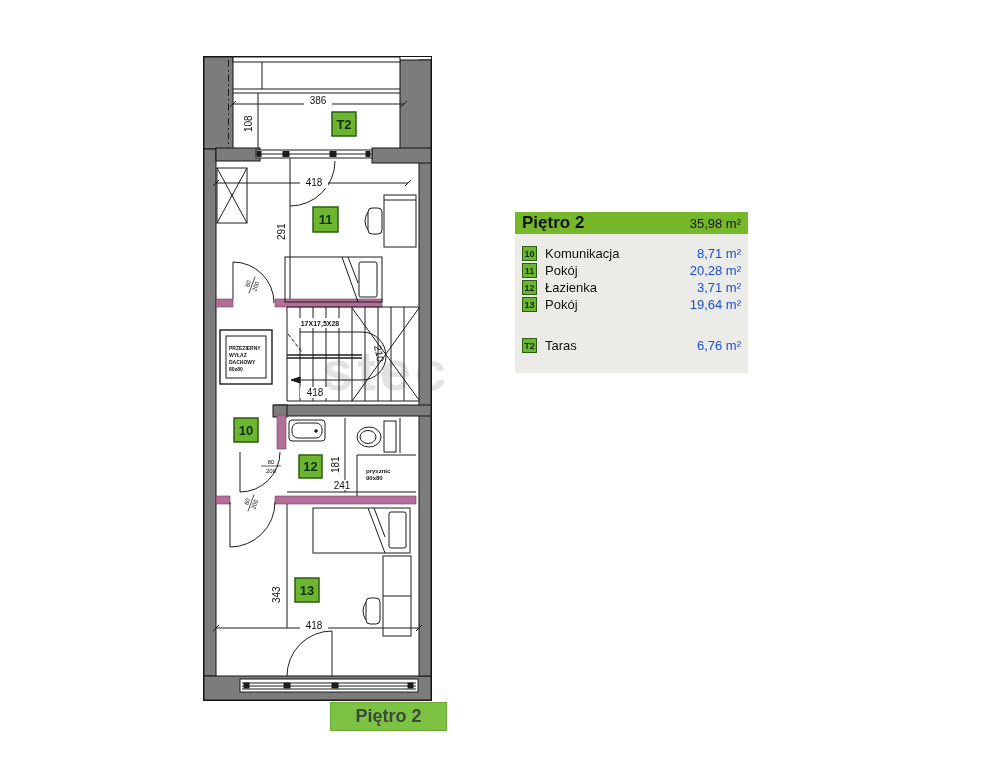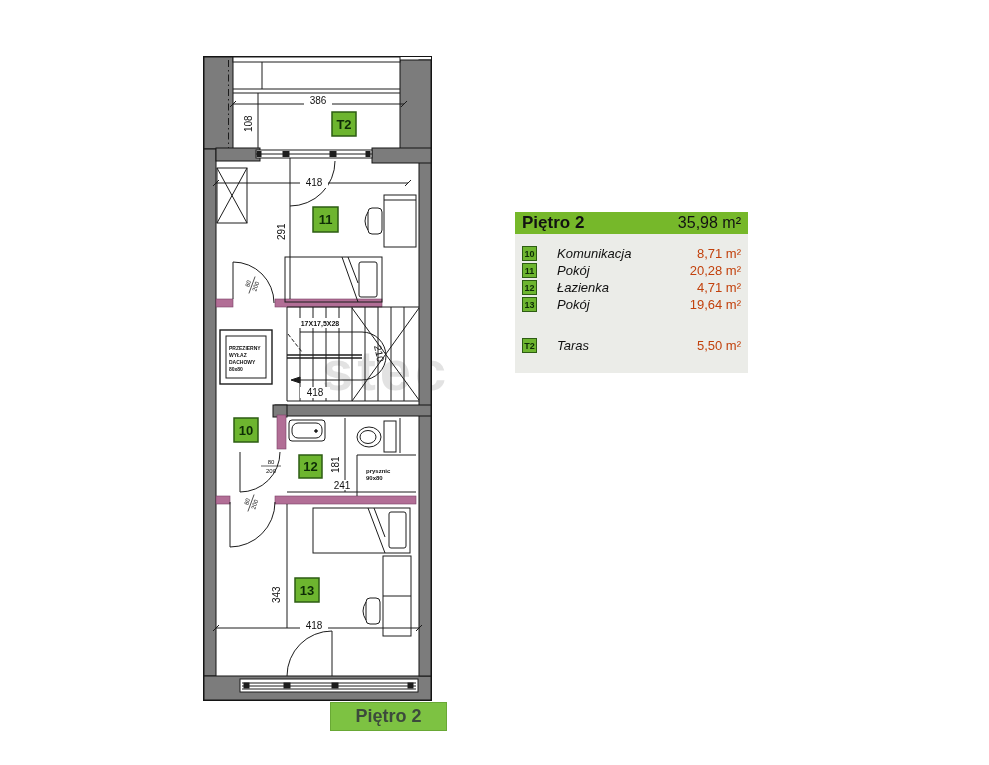--- a/index.html
+++ b/index.html
@@ -7,28 +7,28 @@
 
   
   .watermark{position:absolute;left:322px;top:338px;width:220px;font-size:56px;font-weight:bold;
     color:#9a9a9a;opacity:.28;letter-spacing:4px;pointer-events:none;}
 
   
   .legend{position:absolute;left:515px;top:212px;width:233px;height:161px;background:#ebece8;
     box-shadow:0 1px 0 #f6f6f4 inset;}
   .legend-header{height:22px;background:#76b82a;display:flex;align-items:center;padding:0 7px;}
   .legend-title{font-size:17px;font-weight:bold;color:#121212;flex:0 0 auto;}
-  .legend-total{margin-left:auto;font-size:16px;color:#121212;}
+  .legend-total{margin-left:auto;font-size:13px;color:#121212;}
   .legend-rows{padding:11px 7px 0 7px;}
   .legend-row{display:flex;align-items:center;height:17px;}
   .legend-row.terrace{margin-top:24px;}
   .badge{width:13px;height:13px;background:#6db52f;border:1px solid #2d5c13;color:#0e2c06;
     font-size:9px;font-weight:bold;display:flex;align-items:center;justify-content:center;flex:0 0 auto;}
-  .legend-name{margin-left:20px;font-size:13px;color:#101010;font-style:italic;}
-  .legend-area{margin-left:auto;font-size:13px;color:#c2410c;}
+  .legend-name{margin-left:8px;font-size:13px;color:#101010;}
+  .legend-area{margin-left:auto;font-size:13px;color:#1d4ed8;}
 
   
   .floor-caption{position:absolute;left:330px;top:702px;width:117px;height:29px;background:#7dc242;
     border:1px solid #69a835;box-sizing:border-box;display:flex;align-items:center;justify-content:center;
     font-size:18px;font-weight:bold;color:#3c4a3c;}
 
   svg text{font-family:"Liberation Sans",sans-serif;fill:#111;}
   .dim{font-size:10px;}
   .tiny{font-size:6px;}
   .micro{font-size:5px;font-weight:bold;}
@@ -264,30 +264,30 @@
       <span class="legend-area">8,71 m²</span>
     </div>
     <div class="legend-row">
       <span class="badge">11</span>
       <span class="legend-name">Pokój</span>
       <span class="legend-area">20,28 m²</span>
     </div>
     <div class="legend-row">
       <span class="badge">12</span>
       <span class="legend-name">Łazienka</span>
-      <span class="legend-area">4,71 m²</span>
+      <span class="legend-area">3,71 m²</span>
     </div>
     <div class="legend-row">
       <span class="badge">13</span>
       <span class="legend-name">Pokój</span>
       <span class="legend-area">19,64 m²</span>
     </div>
     <div class="legend-row terrace">
       <span class="badge">T2</span>
       <span class="legend-name">Taras</span>
-      <span class="legend-area">5,50 m²</span>
+      <span class="legend-area">6,76 m²</span>
     </div>
   </div>
 </div>
 
 <div class="floor-caption">Piętro 2</div>
 
 </div>
 
 </body></html>

